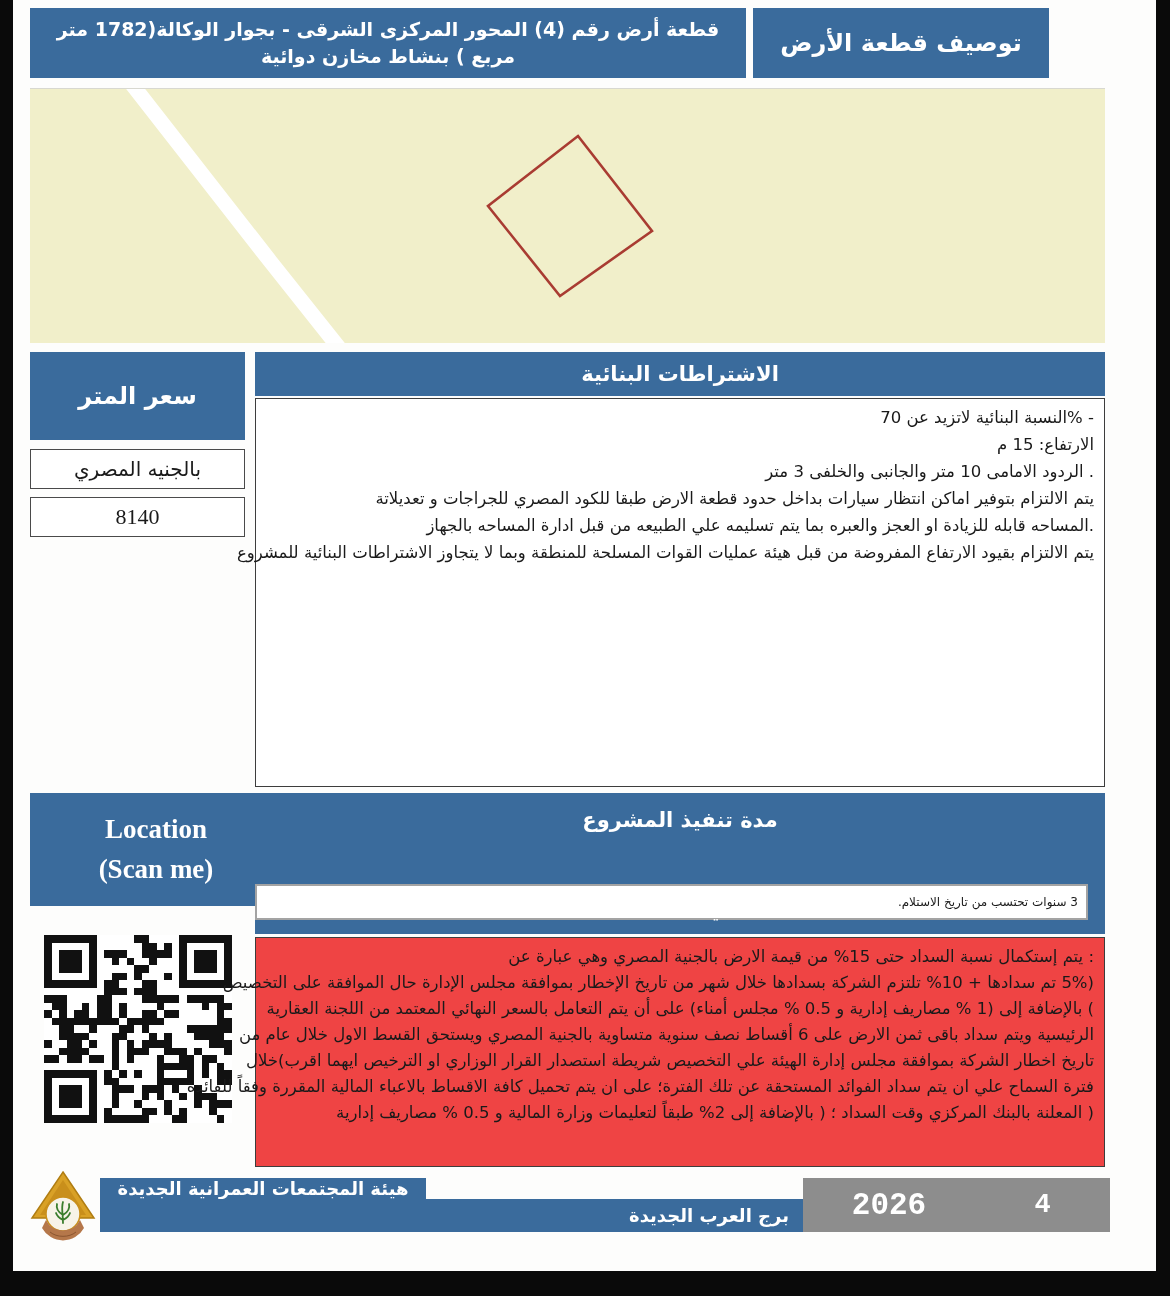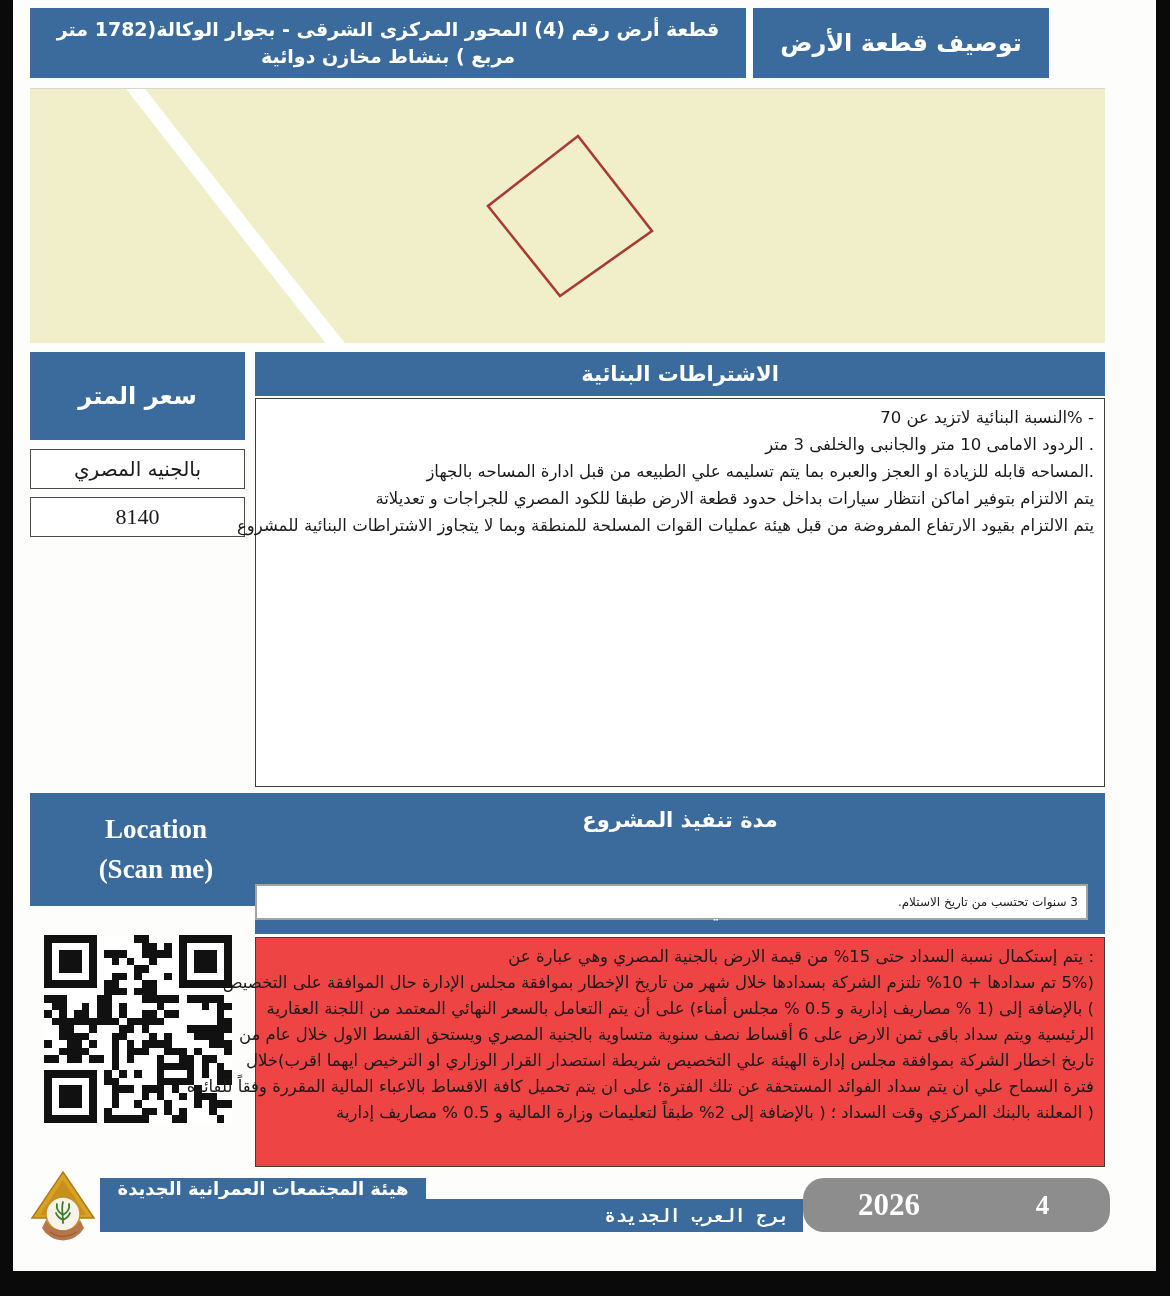--- a/index.html
+++ b/index.html
@@ -53,23 +53,23 @@
   .pay-box{position:absolute;left:255px;top:937px;width:850px;height:230px;background:#ef4444;
            border:1px solid #3d3d3d;box-sizing:border-box;direction:rtl;text-align:right;
            font-size:16.5px;line-height:26px;padding:6px 10px 0 10px;}
 
   .footer-blue{position:absolute;left:100px;top:1178px;width:703px;height:54px;display:flex;flex-direction:column;}
   .f-authority{width:326px;background:#3a6b9c;color:#fff;font-weight:bold;font-size:18px;
                display:flex;align-items:center;justify-content:center;direction:rtl;}
   .f-div{width:7px;background:#fdfdfc;}
   .f-city{flex:1;background:#3a6b9c;color:#fff;font-weight:bold;font-size:18px;
           display:flex;align-items:center;justify-content:flex-end;direction:ltr;
-          padding-right:14px;box-sizing:border-box;font-family:Liberation Mono, monospace;}
+          padding-right:14px;box-sizing:border-box;}
   .footer-gray{position:absolute;left:803px;top:1178px;width:307px;height:54px;background:#8d8d8d;
-               display:flex;color:#fff;font-family:Liberation Serif, serif;font-weight:bold;border-radius:21px;}
+               display:flex;color:#fff;font-family:Liberation Mono, monospace;font-weight:bold;}
   .f-year{width:172px;display:flex;align-items:center;justify-content:center;font-size:31px;}
   .f-num{flex:1;display:flex;align-items:center;justify-content:center;font-size:27px;}
   .logo{position:absolute;left:30px;top:1170px;width:66px;height:78px;}
   .line{white-space:nowrap;}
 </style>
 </head>
 <body>
 
 <div class="page">
   <div class="edge-left"></div>
@@ -86,23 +86,24 @@
     </svg>
   </div>
 
   <div class="bluebox price-hdr">سعر المتر</div>
   <div class="price-cur">بالجنيه المصري</div>
   <div class="price-val">8140</div>
 
   <div class="bluebox req-hdr">الاشتراطات البنائية</div>
   <div class="req-box">
     <div class="line">- %النسبة البنائية لاتزيد عن 70</div>
+    <div class="line">الارتفاع: 15 م</div>
     <div class="line">. الردود الامامى 10 متر  والجانبى والخلفى 3 متر</div>
+    <div class="line">يتم الالتزام بتوفير اماكن انتظار سيارات بداخل حدود قطعة الارض طبقا للكود المصري للجراجات و تعديلاتة</div>
     <div class="line">.المساحه قابله للزيادة او العجز والعبره بما يتم تسليمه علي الطبيعه من قبل ادارة المساحه بالجهاز</div>
-    <div class="line">يتم الالتزام بتوفير اماكن انتظار سيارات بداخل حدود قطعة الارض طبقا للكود المصري للجراجات و تعديلاتة</div>
     <div class="line">يتم الالتزام بقيود الارتفاع المفروضة من قبل هيئة عمليات القوات المسلحة للمنطقة وبما لا يتجاوز الاشتراطات البنائية للمشروع</div>
   </div>
 
   <div class="bluebox loc-box">
     <span>Location</span>
     <span>(Scan me)</span>
   </div>
   <div class="qr">
     <svg viewBox="0 0 25 25">
       <rect x="0" y="0" width="25" height="25" fill="#ffffff"></rect>

